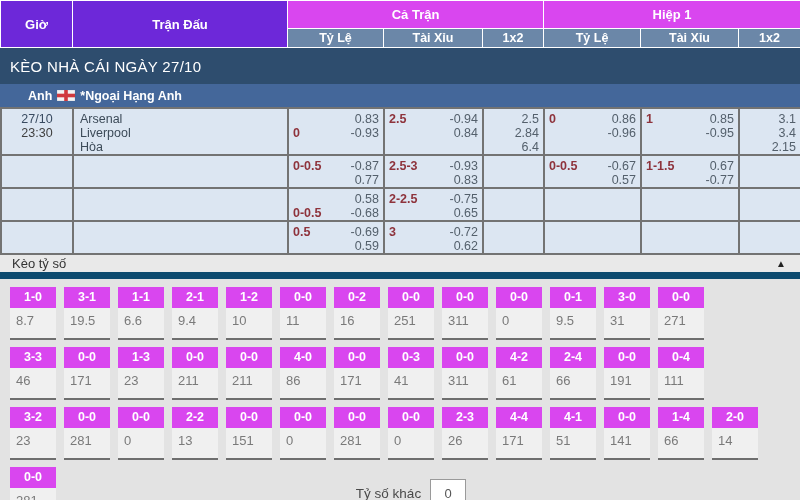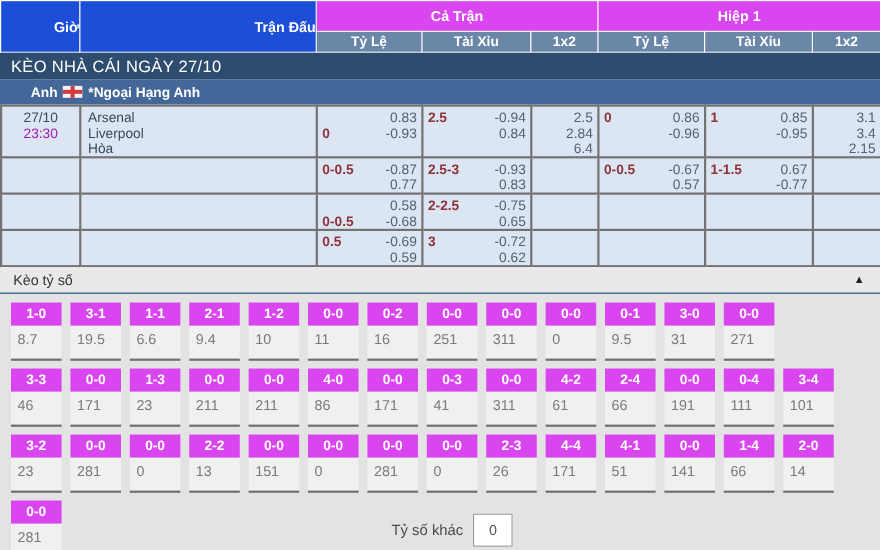--- a/index.html
+++ b/index.html
@@ -4,43 +4,43 @@
 <style>
   * { box-sizing: border-box; margin: 0; padding: 0; }
   html,body { width: 800px; height: 500px; overflow: hidden; }
   body { font-family: "Liberation Sans", sans-serif; background: #ffffff; }
 
   
   table { border-collapse: collapse; table-layout: fixed; width: 800px; }
   .hdr th { color: #fff; font-size: 13px; font-weight: bold; border: 1px solid #ffffff; text-align: center; }
   .hdr .top th { background: #d946ef; height: 28px; }
   .hdr .sub th { background: #6b87a8; height: 19px; font-size: 12.5px; }
-  .hdr th.span2 { background: #1d4ed8; text-align: right; }
-
-  .title-bar { height: 24px; background: #2e4d6e; color: #fff; font-size: 15px;
+  .hdr th.span2 { background: #6d28d9; }
+
+  .title-bar { height: 36px; background: #2e4d6e; color: #fff; font-size: 15px;
                display: flex; align-items: center; padding-left: 10px; letter-spacing: .3px; }
   .league-bar { height: 23px; background: #44679a; color: #fff; font-size: 12.5px; font-weight: bold;
                 display: flex; align-items: center; padding-left: 28px; gap: 5px; }
   .flag { width: 18px; height: 11px; display: inline-block; }
 
   .obody td { background: #dce6f2; border: 2px solid #737373; vertical-align: top; padding: 3px 4px 0 4px; }
   .obody tr.r0 td { height: 47px; }
   .obody tr.rn td { height: 32px; }
   .c-time { text-align: center; font-size: 12.5px; line-height: 14px; }
   .c-time .date { color: #394b61; }
-  .c-time .time { color: #a21caf; }
+  .c-time .time { color: #404040; }
   .c-teams { font-size: 12.5px; color: #3c4a58; line-height: 14px; padding-left: 6px !important; }
   .oline { display: flex; justify-content: space-between; line-height: 14px; font-size: 12.5px; }
   .oline .hc { color: #8e333c; font-weight: bold; }
   .oline .ov { color: #54606c; margin-left: auto; }
   .oline.r { justify-content: flex-end; color: #54606c; }
 
   
   .score-section { background: #e3e3e3; height: 263px; }
-  .score-header { height: 24px; background: #e9e9e9; border-bottom: 1px solid #0c4a6e;
+  .score-header { height: 24px; background: #e9e9e9; border-bottom: 7px solid #0c4a6e;
                   display: flex; align-items: center; justify-content: space-between;
                   padding: 0 14px 0 12px; font-size: 13px; color: #333; }
   .collapse { font-size: 10px; color: #222; cursor: pointer; }
   .score-grid { padding: 8px 0 0 10px; }
   .srow { display: grid; grid-template-columns: repeat(14, 46px); column-gap: 8px; margin-bottom: 7px; }
   .scell { background: #f0f0f0; border-bottom: 2px solid #6e6e6e; cursor: pointer; }
   .chip { background: #d946ef; color: #fff; font-weight: bold; font-size: 12.5px;
           text-align: center; height: 21px; line-height: 21px; }
   .sval { font-size: 13px; color: #7a7a7a; padding: 5px 0 0 6px; height: 30px; }
   .other { grid-column: 2 / 15; display: flex; align-items: center; justify-content: center; gap: 9px; }
@@ -380,24 +380,20 @@
           <div class="sval">66</div>
         </div>
         <div class="scell">
           <div class="chip">0-0</div>
           <div class="sval">191</div>
         </div>
         <div class="scell">
           <div class="chip">0-4</div>
           <div class="sval">111</div>
         </div>
-        <div class="scell">
-          <div class="chip">3-4</div>
-          <div class="sval">101</div>
-        </div>
       </div>
       <div class="srow">
         <div class="scell">
           <div class="chip">3-2</div>
           <div class="sval">23</div>
         </div>
         <div class="scell">
           <div class="chip">0-0</div>
           <div class="sval">281</div>
         </div>

